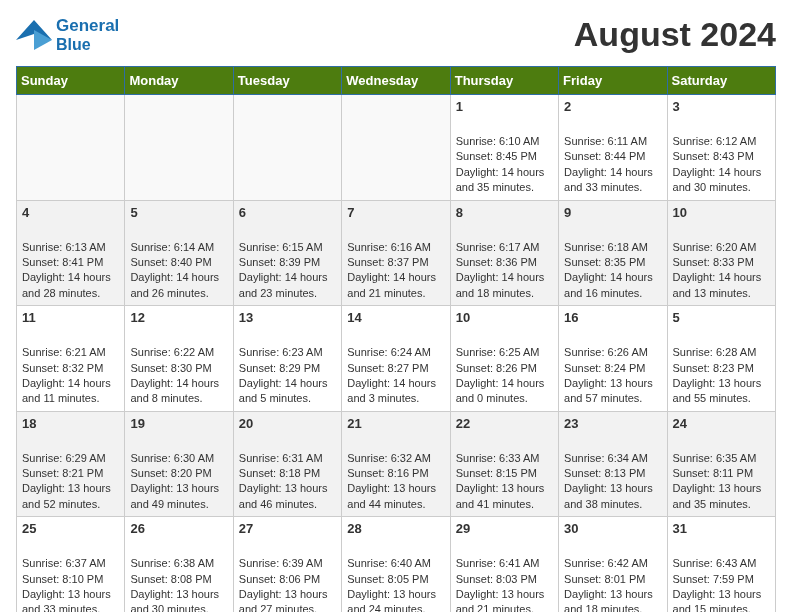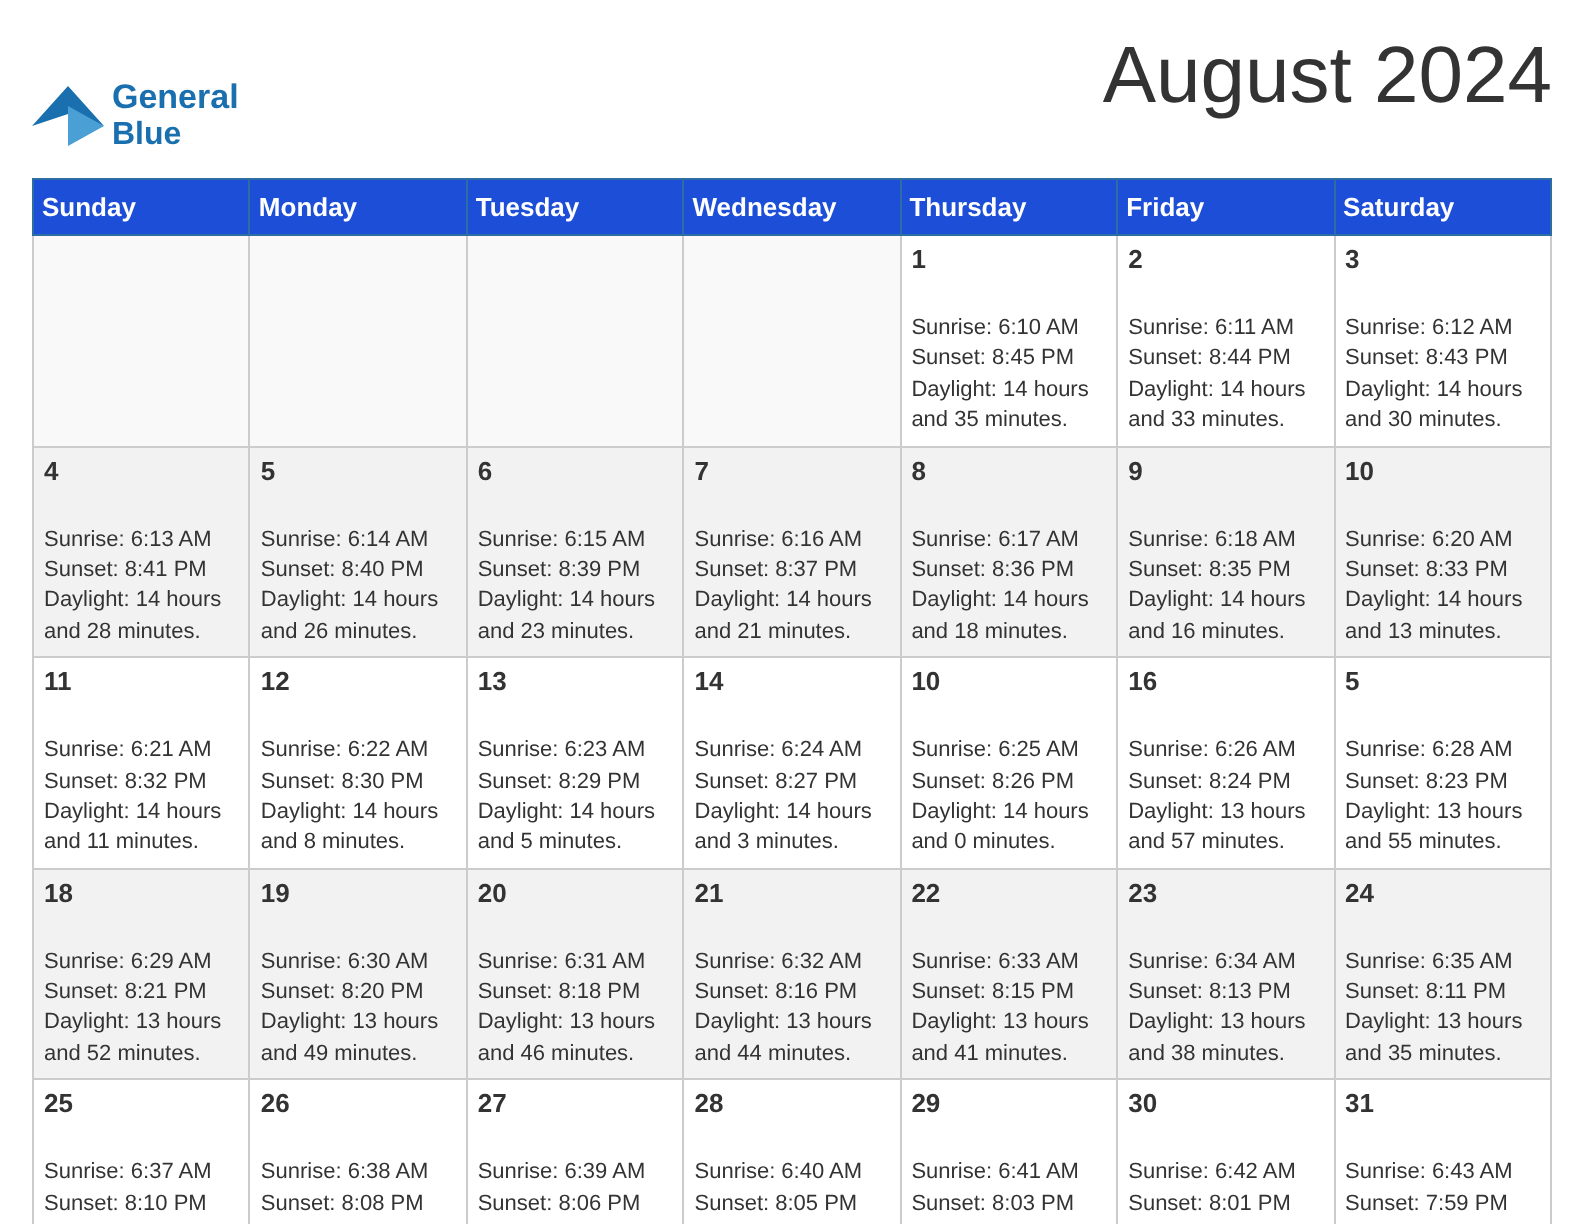--- a/index.html
+++ b/index.html
@@ -13,46 +13,45 @@
     .header {
       display: flex;
       justify-content: space-between;
       align-items: flex-start;
       margin-bottom: 12px;
     }
     .logo {
       display: flex;
       align-items: center;
       gap: 4px;
-      margin-top: 23px;
     }
     .logo-bird {
       width: 36px;
       height: 30px;
     }
     .title-block {
       text-align: right;
     }
     .month-title {
-      font-size: 40px;
-      font-weight: normal;
+      font-size: 34px;
+      font-weight: bold;
       color: #333;
       line-height: 1.1;
     }
     .location-title {
       font-size: 18px;
       color: #555;
     }
     table {
       width: 100%;
       border-collapse: collapse;
       font-size: 11px;
     }
     th {
-      background-color: #1d4ed8;
+      background-color: #4d7c0f;
       color: #fff;
       padding: 6px 4px;
       text-align: left;
       font-size: 13px;
       font-weight: bold;
       border: 1px solid #2e6da4;
     }
     td {
       border: 1px solid #ccc;
       vertical-align: top;

